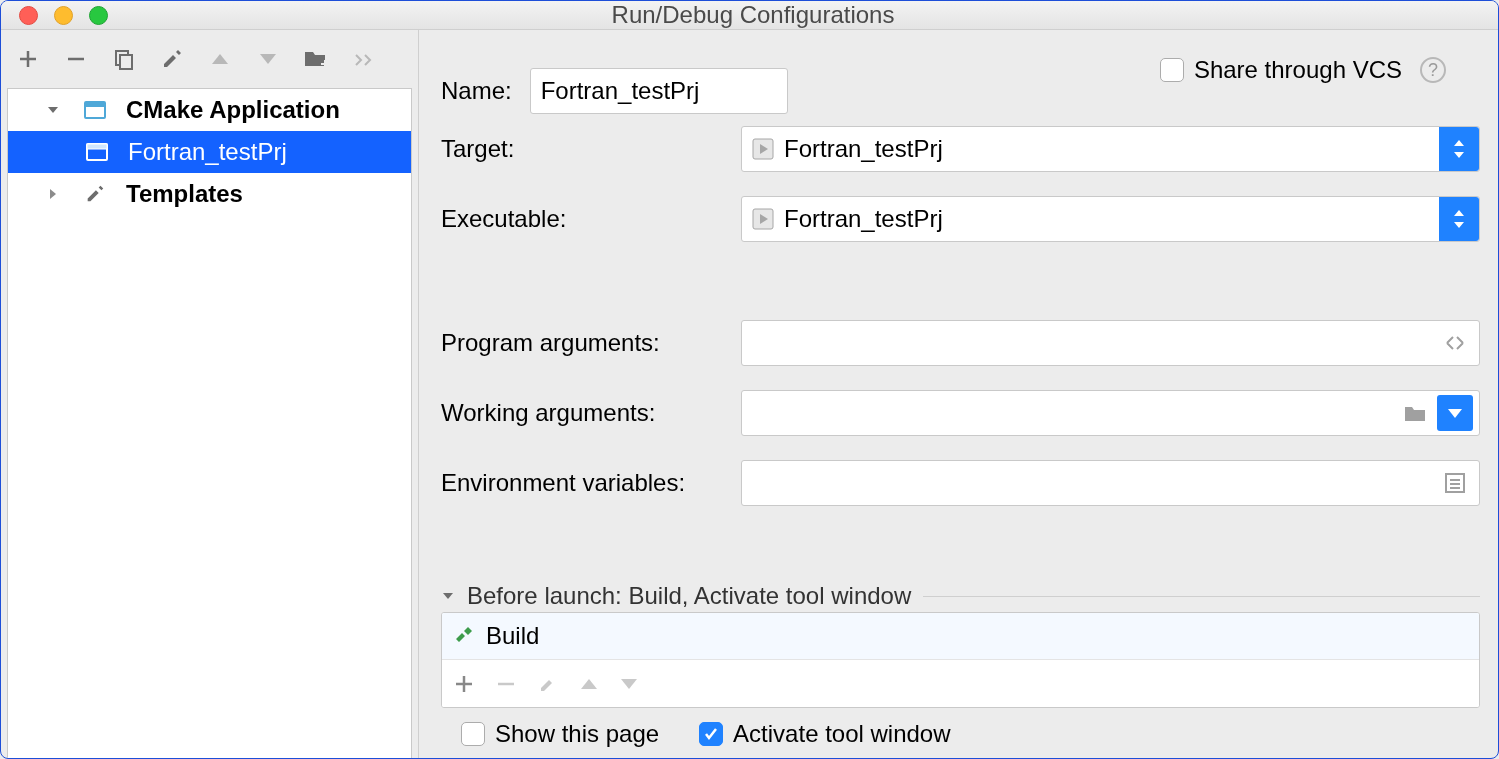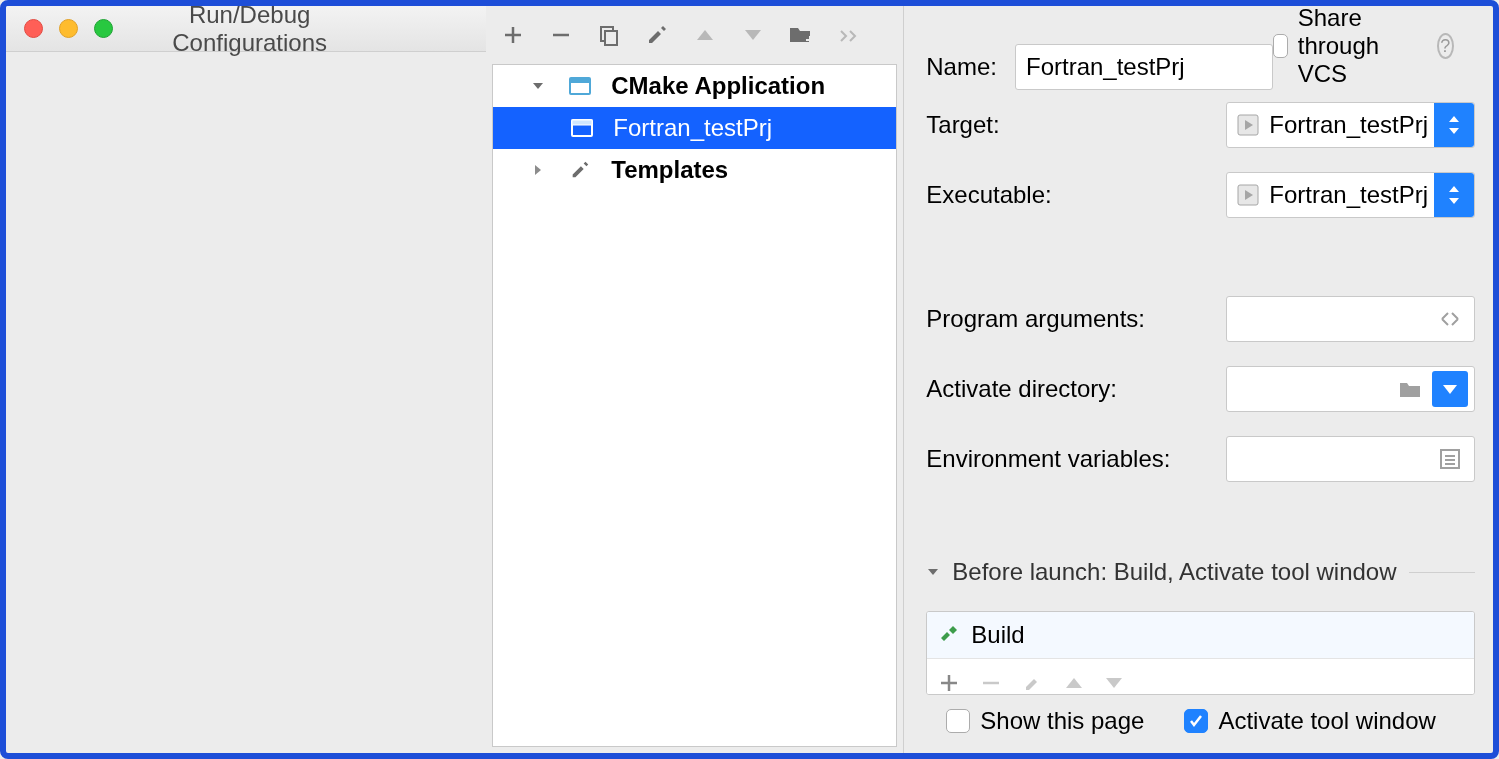--- a/index.html
+++ b/index.html
@@ -1,17 +1,17 @@
 <!DOCTYPE html>
 <html><head>
 <meta charset="utf-8">
 <style>
   * { box-sizing: border-box; margin: 0; padding: 0; }
   html, body { width: 1499px; height: 759px; font-family: -apple-system, "Helvetica Neue", Arial, sans-serif; font-size: 24px; color: #000; background: #ececec; }
-  .window { width: 1499px; height: 759px; display: flex; flex-direction: row; border: 6px solid #1d4ed8; border-radius: 8px; overflow: hidden; background: #ececec; }
+  .window { width: 1499px; height: 759px; display: flex; flex-direction: column; border: 1px solid #1d4ed8; border-radius: 8px; overflow: hidden; background: #ececec; }
   .titlebar { height: 46px; display: flex; align-items: center; background: linear-gradient(#f3f3f3,#e4e4e4); border-bottom: 1px solid #cfcfcf; }
   .traffic { display: flex; gap: 16px; padding-left: 18px; }
   .tl { width: 19px; height: 19px; border-radius: 50%; }
   .tl.red { background: #ff5f57; border: 1px solid #e24b42; }
   .tl.yellow { background: #febc2e; border: 1px solid #e1a128; }
   .tl.green { background: #28c840; border: 1px solid #1fa334; }
   .titlebar .title { flex: 1; text-align: center; font-weight: 400; color: #4a4a4a; }
   .titlebar .pad { width: 100px; }
   .body { flex: 1; display: flex; }
   .sidebar { width: 418px; display: flex; flex-direction: column; border-right: 1px solid #cfcfcf; }
@@ -45,21 +45,21 @@
   .formgrid { margin-top: 30px; display: grid; grid-template-columns: 300px 1fr; row-gap: 24px; align-items: center; }
   .combo { position: relative; padding-right: 46px; gap: 10px; }
   .combo .drop { position: absolute; right: 0; top: 0; bottom: 0; width: 40px; background: #1f82ff; border-radius: 0 3px 3px 0; display: flex; align-items: center; justify-content: center; color: #fff; }
   .plain-input { width: 100%; position: relative; }
   .plain-input .trail { position: absolute; right: 6px; top: 0; bottom: 0; display: flex; align-items: center; gap: 4px; }
   .trail .iconbox { width: 36px; height: 36px; display: flex; align-items: center; justify-content: center; color: #a0a0a0; }
   .trail .dropbtn { width: 36px; height: 36px; background: #1f82ff; border-radius: 3px; display: flex; align-items: center; justify-content: center; color: #fff; }
   .spacer30 { height: 30px; }
   .section-head { display: flex; align-items: center; gap: 12px; margin-top: 76px; color: #333; }
   .section-head .line { flex: 1; height: 1px; background: #cfcfcf; }
-  .before-box { margin-top: 25px; border: 1px solid #c9c9c9; border-radius: 3px; background: #fff; overflow: hidden; }
+  .before-box { margin-top: 2px; border: 1px solid #c9c9c9; border-radius: 3px; background: #fff; overflow: hidden; }
   .before-item { display: flex; align-items: center; gap: 12px; height: 46px; padding: 0 10px; background: #f4f9ff; }
   .before-tb { height: 48px; display: flex; align-items: center; gap: 22px; padding: 0 12px; border-top: 1px solid #e4e4e4; background: #fff; }
   .before-tb .tb { color: #888; cursor: pointer; }
   .before-tb .tb.disabled { color: #c9c9c9; }
   .bottom-checks { margin-top: 12px; display: flex; align-items: center; gap: 40px; padding-left: 20px; }
   svg { display: block; }
   .exec-icon rect { fill: #e7e7e7; stroke: #a6a6a6; }
   .exec-icon path { fill: #a6a6a6; }
 </style>
 </head>
@@ -222,21 +222,21 @@
           <span></span>
           <div class="trail">
             <span class="iconbox">
               <svg width="22" height="22" viewBox="0 0 22 22">
                   <path d="M3 11L9 5M3 11l6 6M19 11l-6-6M19 11l-6 6" stroke="currentColor" stroke-width="2" fill="none"></path>
                 </svg>
             </span>
           </div>
         </div>
 
-        <label>Activate directory:</label>
+        <label>Working arguments:</label>
         <div class="plain-input">
           <span></span>
           <div class="trail">
             <span class="iconbox">
               <svg width="24" height="20" viewBox="0 0 24 20">
                   <path d="M2 4h7l2 3h11v11H2z" fill="currentColor"></path>
                 </svg>
             </span>
             <span class="dropbtn">
               <svg width="16" height="12" viewBox="0 0 16 12">

